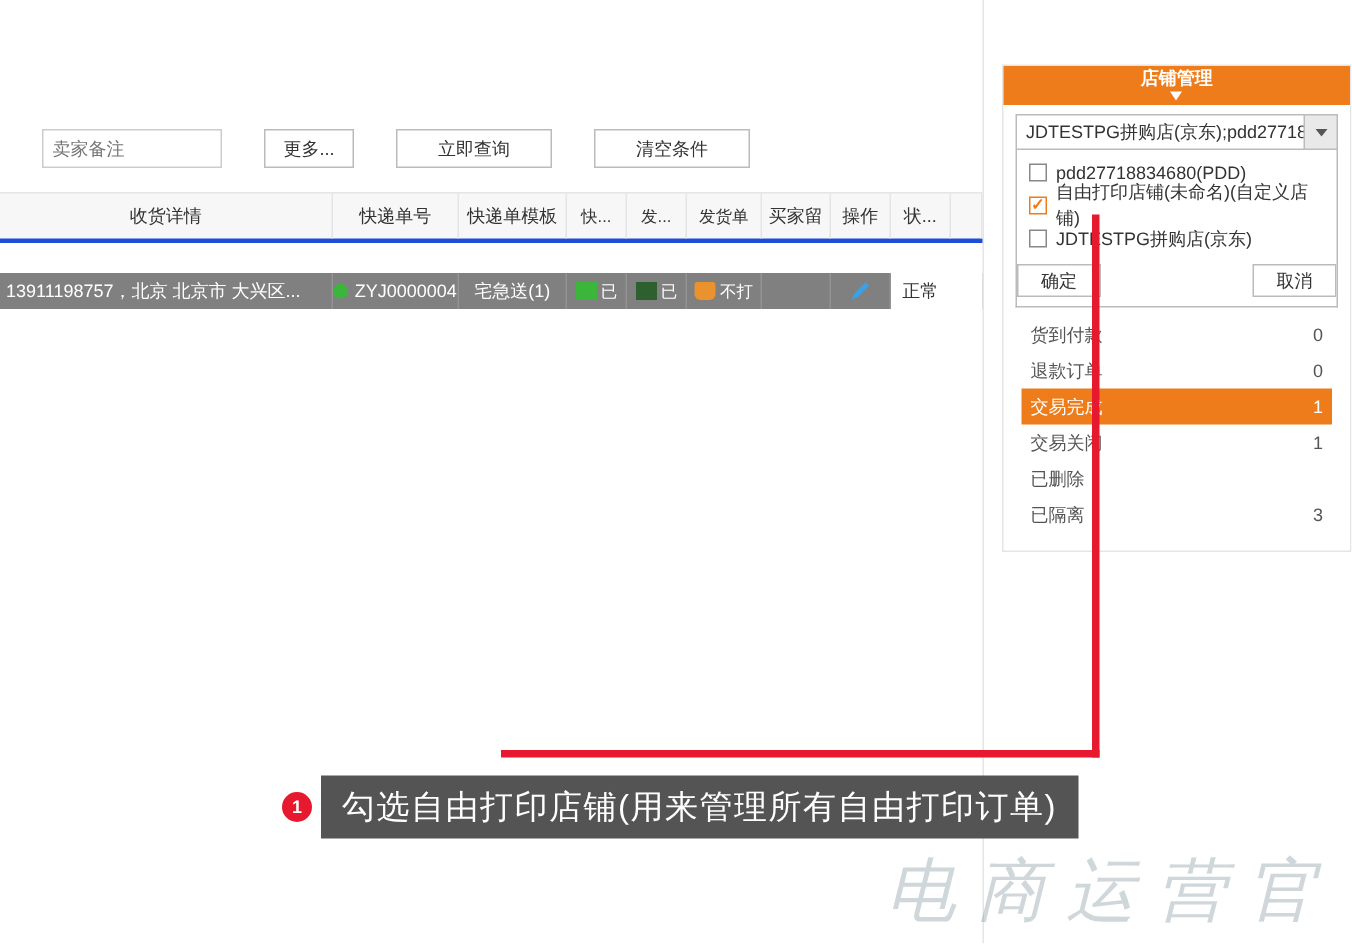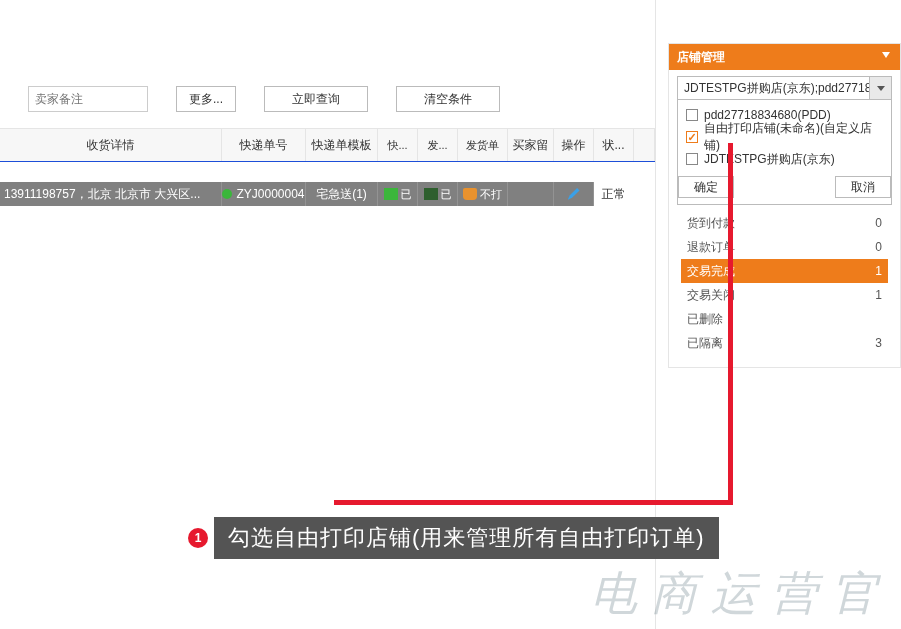--- a/index.html
+++ b/index.html
@@ -54,21 +54,21 @@
   .btn-more   { width: 60px; text-align: right; }
   .btn-query  { width: 104px; }
   .btn-clear  { width: 104px; }
 
   
   .thead {
     position: absolute;
     left: 0; top: 128px;
     width: 100%; height: 34px;
     border-top: 1px solid #e5e5e5;
-    border-bottom: 1px solid #1d4ed8;
+    border-bottom: 3px solid #1d4ed8;
     background: #f7f7f7;
     display: flex;
     font-size: 12px;
     color: #333;
     white-space: nowrap;
   }
   .thead > div, .trow > div {
     border-right: 1px solid #e5e5e5;
     display: flex;
     align-items: center;
@@ -131,20 +131,21 @@
   .panel-header {
     height: 26px;
     background: #ee7c1b;
     color: #fff;
     font-size: 12px;
     font-weight: bold;
     display: flex;
     align-items: center;
     padding: 0 8px;
     justify-content: space-between;
+    flex-direction: column;
   }
   .pin-icon {
     width: 10px; height: 10px;
     display: inline-block;
   }
   .pin-icon::before {
     content: "";
     display: block;
     width: 0; height: 0;
     border-left: 4px solid transparent;

